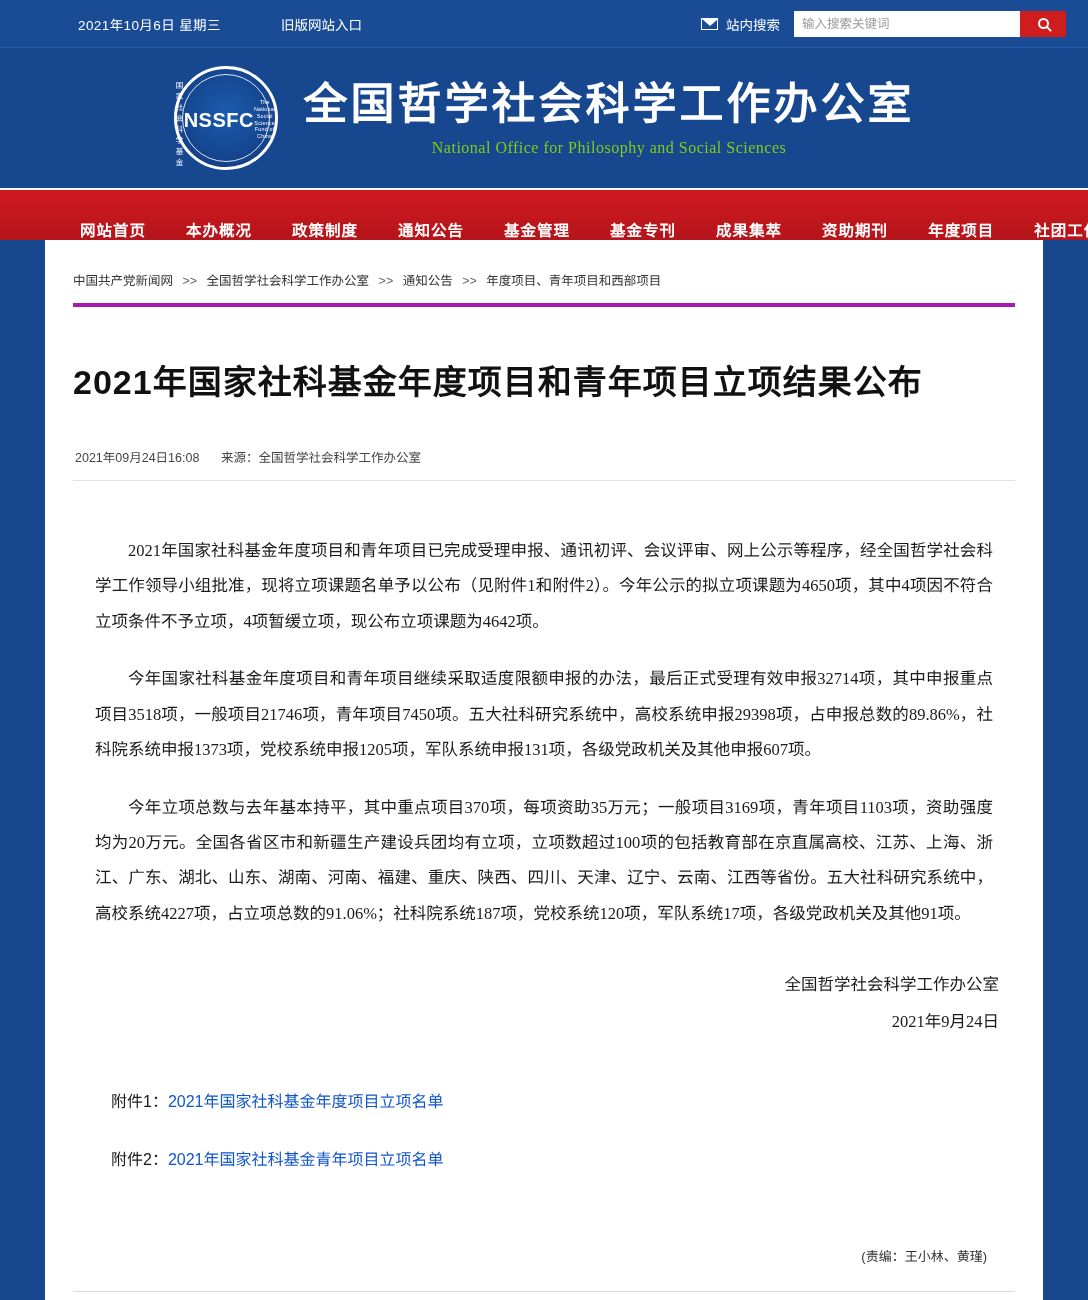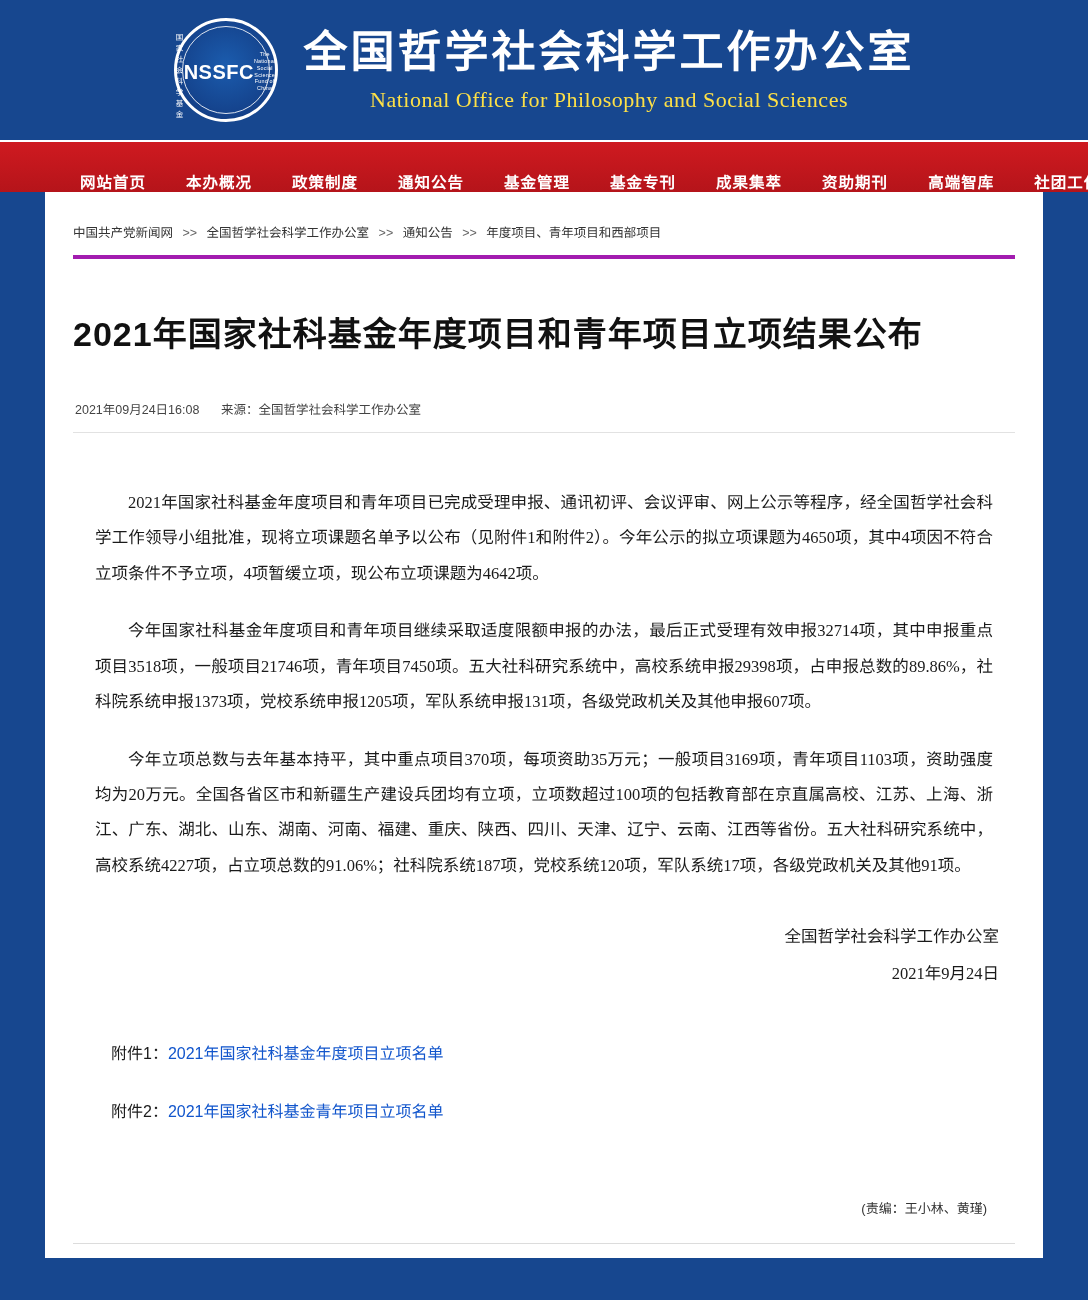--- a/index.html
+++ b/index.html
@@ -154,22 +154,22 @@
   .titles { text-align: center; }
   .title-cn {
     font-size: 44px;
     font-weight: bold;
     color: #ffffff;
     letter-spacing: 3px;
     line-height: 1.15;
     font-family: "Liberation Sans", "DejaVu Sans", sans-serif;
   }
   .title-en {
-    font-size: 22px;
-    color: #fde047;
+    font-size: 16px;
+    color: #84cc16;
     letter-spacing: .5px;
     margin-top: 10px;
     font-family: "Liberation Serif", "DejaVu Serif", serif;
   }
 
   
   .nav {
     height: 52px;
     background: #c5161c;
     background: linear-gradient(180deg,#cf1a20 0%, #b5141a 100%);
@@ -268,20 +268,31 @@
   .blue-tail {
     height: 18px;
     background: #17478f;
   }
 </style>
 </head>
 <body>
 
 <div class="page">
 
+  <div class="topbar">
+    <span class="date">2021年10月6日 星期三</span>
+    <span class="oldsite">旧版网站入口</span>
+    <span class="spacer"></span>
+    <span class="mail-icon"></span>
+    <span class="search-label">站内搜索</span>
+    <input class="search-box" type="text" placeholder="输入搜索关键词" style="">
+    <button class="search-btn">
+      <span class="mag"></span>
+    </button>
+  </div>
 
   <div class="banner">
     <div class="logo">
       <div class="ltop">国家社会科学基金</div>
       <div class="lmid">NSSFC</div>
       <div class="lbot">The National Social Science Fund of China</div>
     </div>
     <div class="titles">
       <div class="title-cn">全国哲学社会科学工作办公室</div>
       <div class="title-en">National Office for Philosophy and Social Sciences</div>
@@ -290,21 +301,21 @@
 
   <div class="nav">
     <div class="nav-item">网站首页</div>
     <div class="nav-item">本办概况</div>
     <div class="nav-item">政策制度</div>
     <div class="nav-item">通知公告</div>
     <div class="nav-item">基金管理</div>
     <div class="nav-item">基金专刊</div>
     <div class="nav-item">成果集萃</div>
     <div class="nav-item">资助期刊</div>
-    <div class="nav-item">高端智库</div>
+    <div class="nav-item">年度项目</div>
     <div class="nav-item">社团工作</div>
 
   </div>
 
   <div class="content-wrap">
 
     <div class="breadcrumb">
       <a>中国共产党新闻网</a>
       <span class="sep">&gt;&gt;</span>
       <a>全国哲学社会科学工作办公室</a>

